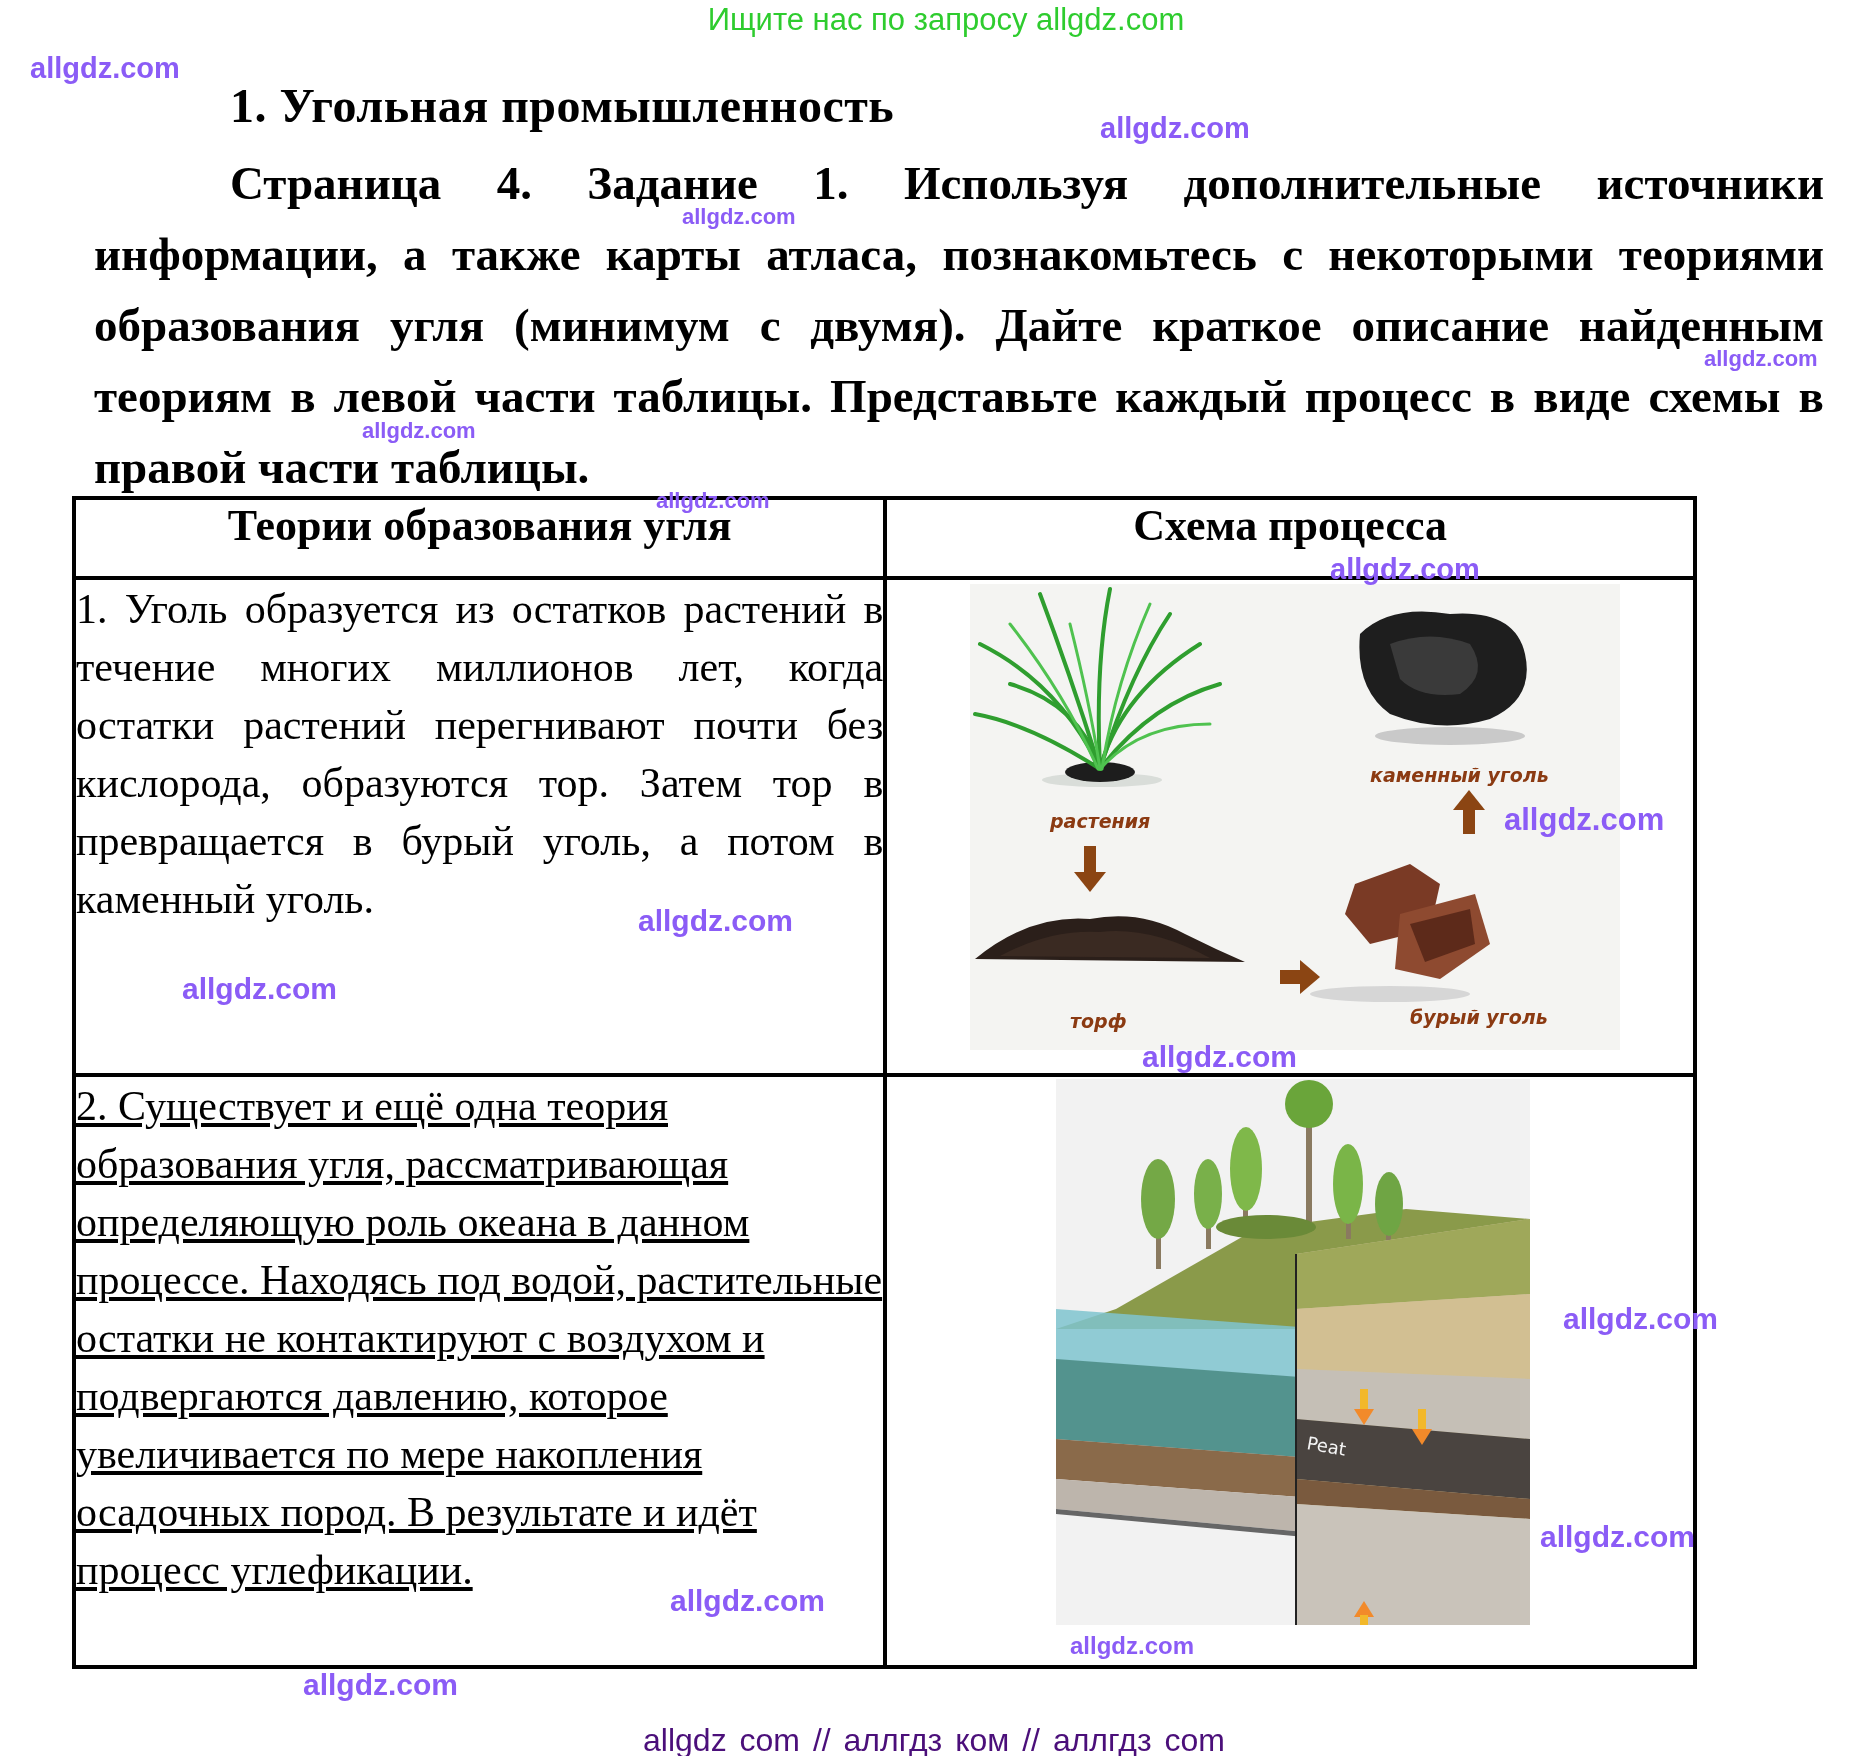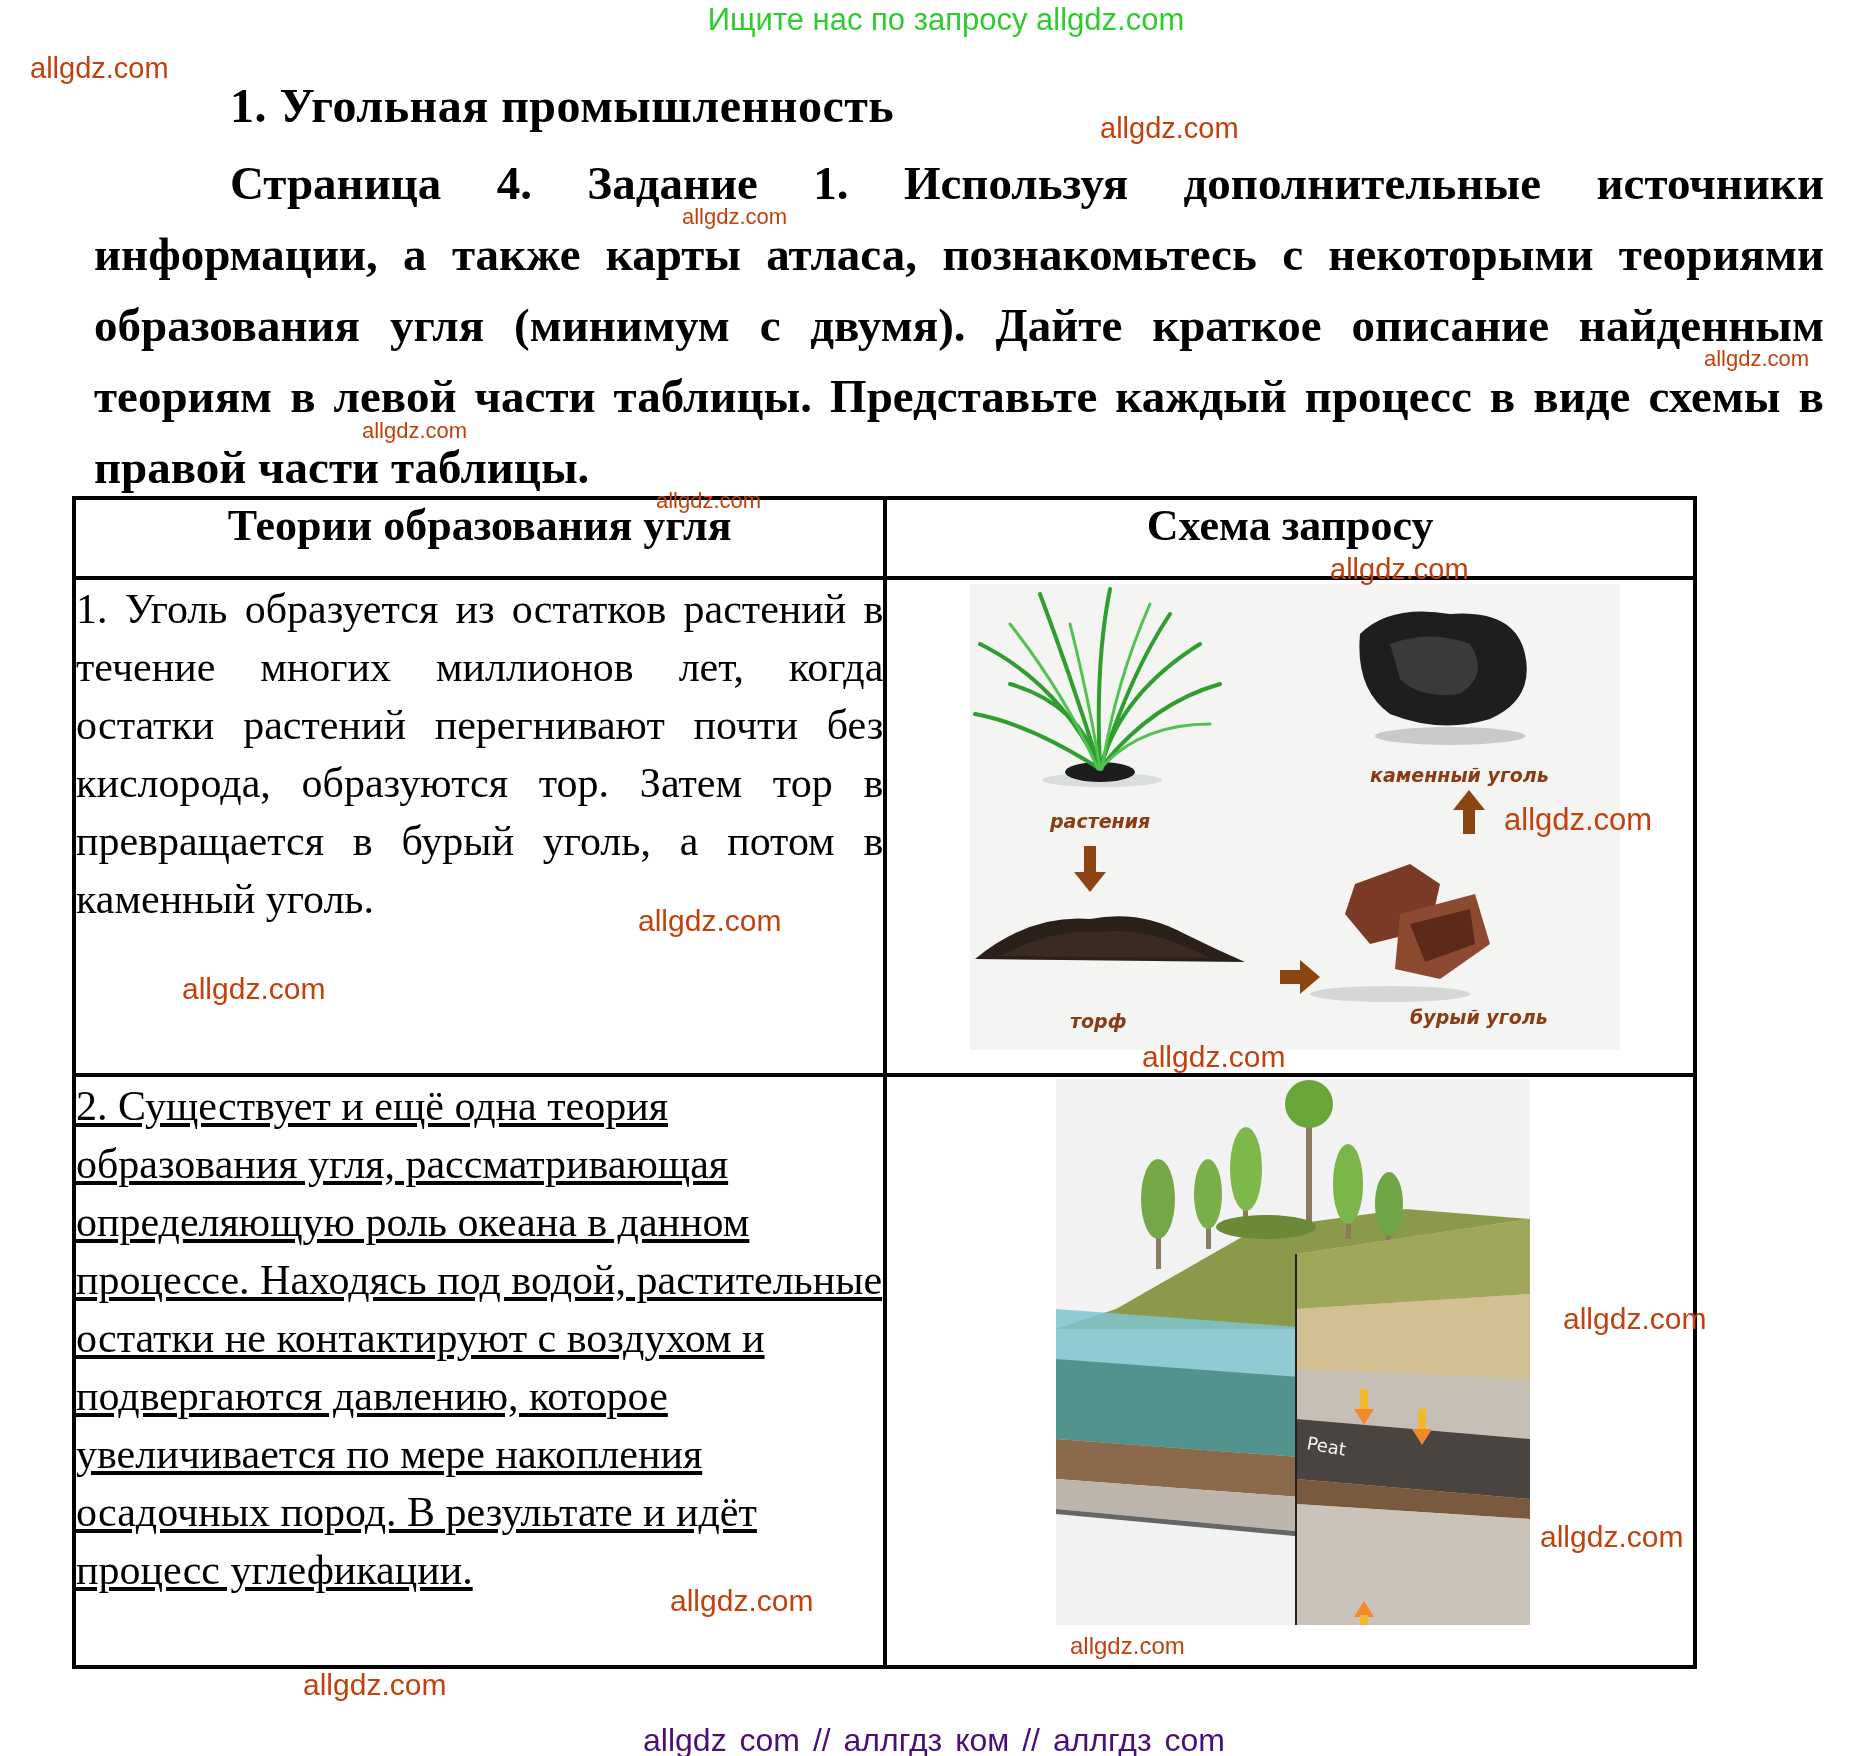--- a/index.html
+++ b/index.html
@@ -1,18 +1,18 @@
 <!DOCTYPE html>
 <html><head>
 <meta charset="utf-8">
 <style>
   html, body { margin:0; padding:0; background:#ffffff; }
   body { width:1868px; height:1756px; position:relative; overflow:hidden; font-family:"Liberation Serif", serif; color:#000; }
   .abs { position:absolute; }
-  .wm { position:absolute; font-family:"Liberation Sans", sans-serif; color:#c2410c; white-space:nowrap; }
+  .wm { position:absolute; font-family:"Liberation Sans", sans-serif; color:#8b5cf6; white-space:nowrap;font-weight:bold; }
   .top-banner { position:absolute; left:12px; width:1868px; top:2px; text-align:center; font-family:"Liberation Sans", sans-serif; color:#2ecc2e; font-size:31px; }
   .footer { position:absolute; left:0; width:1868px; top:1722px; text-align:center; font-family:"Liberation Sans", sans-serif; color:#4b0f7a; font-size:32px; word-spacing:4px; }
   .section-title { left:230px; top:78px; font-weight:bold; font-size:48px; letter-spacing:0.5px; }
   .task { left:94px; top:148px; width:1730px; font-weight:bold; font-size:47px; line-height:71px; text-align:justify; text-align-last:left; }
   .task .indent { display:inline-block; width:136px; }
   table.main { position:absolute; left:72px; top:496px; width:1625px; border-collapse:collapse;border-radius:14px; }
   table.main td, table.main th { border:4px solid #000; padding:0; vertical-align:top; }
   th.hdr { height:76px; font-weight:bold; font-size:44px; text-align:center; vertical-align:middle; }
   td.text { font-size:42px; line-height:58px; padding:4px 18px 0 56px; }
   td.text.just { text-align:justify; text-align-last:left; }
@@ -28,21 +28,21 @@
 <div class="top-banner">Ищите нас по запросу allgdz.com</div>
 
 <div class="abs section-title">1. Угольная промышленность</div>
 
 <div class="abs task"><span class="indent"></span><span>Страница 4. Задание 1. Используя дополнительные источники информации, а также карты атласа, познакомьтесь с некоторыми теориями образования угля (минимум с двумя). Дайте краткое описание найденным теориям в левой части таблицы. Представьте каждый процесс в виде схемы в правой части таблицы.</span></div>
 
 <table class="main">
   <tbody>
       <tr>
     <th class="hdr col-left">Теории образования угля</th>
-    <th class="hdr col-right">Схема запросу</th>
+    <th class="hdr col-right">Схема процесса</th>
   </tr>
   <tr style="height:497px;">
     <td class="text just">
       <div>1. Уголь образуется из остатков растений в течение многих миллионов лет, когда остатки растений перегнивают почти без кислорода, образуются тор. Затем тор в превращается в бурый уголь, а потом в каменный уголь.</div>
     </td>
     <td>
       <div class="cell-rel" style="height:489px;">
         <div class="img1">
           <svg width="650" height="466" viewBox="0 0 650 466">
 

